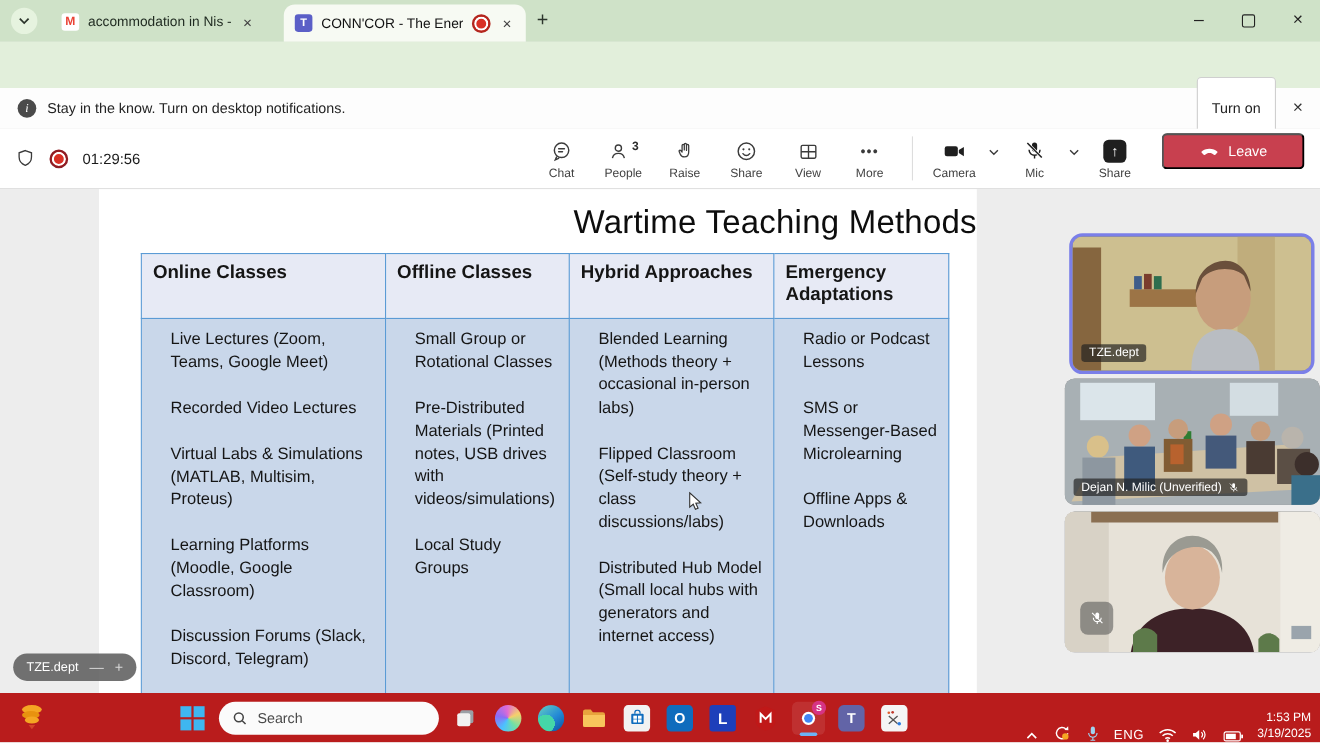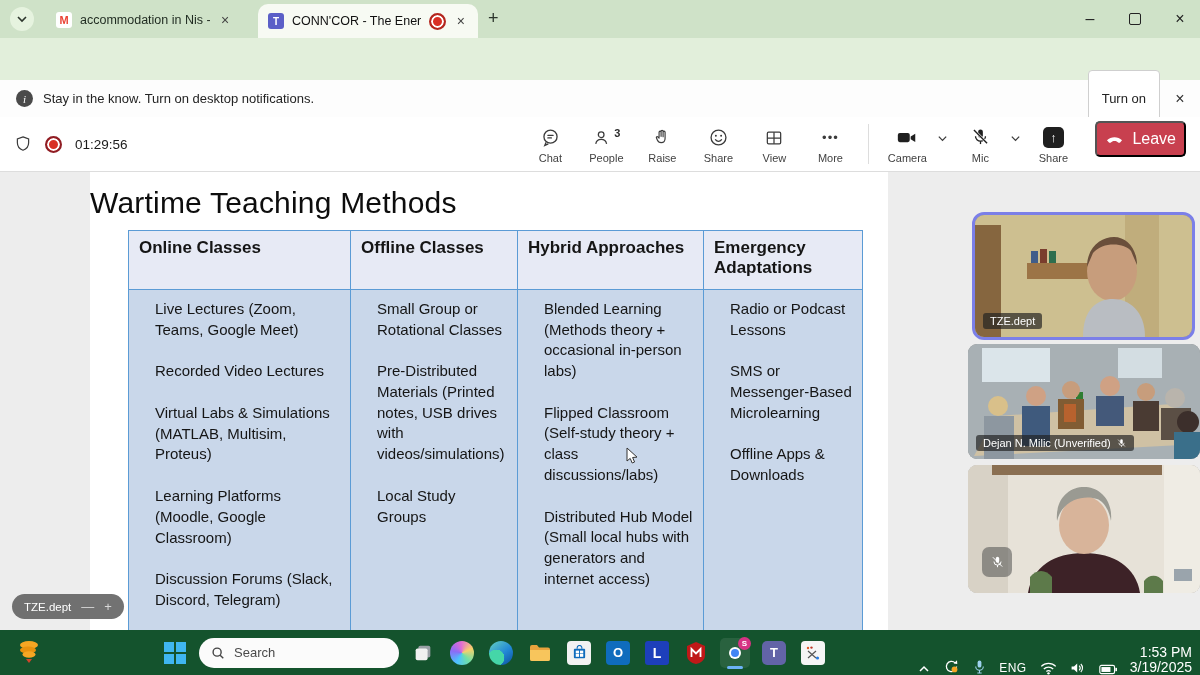--- a/index.html
+++ b/index.html
@@ -61,26 +61,26 @@
   .tb-group{display:flex;align-items:flex-start;margin-left:auto}
   .tb-btn{display:flex;flex-direction:column;align-items:center;min-width:52px;padding:6px 2px 4px;color:#3b3b3b}
   .tb-ic{height:22px;display:flex;align-items:center;justify-content:center;position:relative}
   .tb-lb{font-size:11px;color:#424242;margin-top:3px;white-space:nowrap}
   .badge3{font-size:11px;font-weight:bold;color:#2b2b2b;margin-left:2px;align-self:flex-start}
   .vsep{width:1px;height:40px;background:#ddd;margin:0 10px;align-self:center}
   .chev{display:flex;align-items:center;margin:12px 4px 0 2px}
   .sharebox{width:21px;height:21px;background:#1f1f1f;border-radius:5px;color:#fff;font-size:13px;font-weight:bold;
     display:flex;align-items:center;justify-content:center}
   .leave{display:flex;align-items:center;gap:8px;background:#c8404f;color:#fff;border-radius:5px;
-    padding:7px 8px;font-size:16px;margin-left:14px}
+    padding:7px 32px;font-size:13px;margin-left:14px}
 
   
   .main{position:absolute;left:0;top:172px;width:1200px;height:458px;background:#ededed}
   .slide{position:absolute;left:90px;top:0;width:798px;height:458px;background:#fff}
-  .slide-title{margin-top:14px;text-align:left;font-size:30px;color:#0d0d0d;font-weight:500;letter-spacing:.2px}
+  .slide-title{margin-top:14px;text-align:right;font-size:30px;color:#0d0d0d;font-weight:500;letter-spacing:.2px}
   table.wt{position:absolute;left:38px;top:58px;border-collapse:collapse;table-layout:fixed;width:734px}
   table.wt th,table.wt td{border:1.6px solid #5b9bd5;vertical-align:top;text-align:left;color:#151515}
   table.wt th{background:#e7eaf5;font-size:17px;font-weight:bold;padding:7px 10px;height:44px}
   table.wt td{background:#c9d7ea;font-size:15px;line-height:1.38;padding:9px 10px;height:330px}
   table.wt td p{margin:0 0 21px 16px}
   .pill{position:absolute;left:12px;top:422px;height:25px;border-radius:13px;background:rgba(95,95,95,.88);
     display:flex;align-items:center;gap:10px;padding:0 12px;color:#fff}
   .pill .pname{font-size:11.5px}
   .pill .pz{font-size:13px;color:#d8d8d8}
 
@@ -89,21 +89,21 @@
   .thumb.speaking{border:3px solid #7b7fe8;border-radius:12px}
   .vlabel{position:absolute;left:8px;bottom:8px;background:rgba(32,32,32,.68);color:#fff;font-size:11px;
     padding:2px 7px;border-radius:3px;display:flex;align-items:center;gap:5px;white-space:nowrap}
   .micbadge{position:absolute;left:14px;bottom:16px;width:30px;height:30px;border-radius:7px;
     background:rgba(80,80,80,.55);display:flex;align-items:center;justify-content:center}
 
   
   .cursor{position:absolute;left:626px;top:275px;z-index:5}
 
   
-  .taskbar{position:absolute;left:0;top:630px;width:1200px;height:45px;background:#14532d;display:flex;align-items:center}
+  .taskbar{position:absolute;left:0;top:630px;width:1200px;height:45px;background:#b91c1c;display:flex;align-items:center}
   .corner-ic{position:absolute;left:16px;top:8px}
   .ticons{position:absolute;left:160px;top:0;height:45px;display:flex;align-items:center;gap:9px}
   .tic{width:30px;height:30px;display:flex;align-items:center;justify-content:center;position:relative;border-radius:5px}
   .tic.active{background:rgba(255,255,255,.09)}
   .tic.active::after{content:"";position:absolute;bottom:-1px;left:7px;width:16px;height:3px;border-radius:2px;background:#6cb2f7}
   .searchpill{width:200px;height:30px;border-radius:15px;background:#fbfbfb;display:flex;align-items:center;gap:9px;
     padding:0 12px;box-sizing:border-box}
   .searchpill .st{font-size:13px;color:#4a4a4a}
   .startsq{display:grid;grid-template-columns:10px 10px;grid-template-rows:10px 10px;gap:2px}
   .startsq span{background:#3fb6f0}
@@ -119,21 +119,21 @@
   .chromelogo::after{content:"";position:absolute;left:8px;top:8px;width:8px;height:8px;border-radius:50%;background:#4285f4}
   .cbadge{position:absolute;right:-4px;top:-4px;width:13px;height:13px;border-radius:50%;background:#d63384;color:#fff;
     font-size:8px;font-weight:bold;display:flex;align-items:center;justify-content:center;z-index:2}
   .copilot{width:24px;height:24px;border-radius:50%;
     background:conic-gradient(from 210deg,#4cc2ff,#8b6cf6,#e06bd4,#f6d06b,#71e0a5,#4cc2ff)}
   .edgeic{width:24px;height:24px;border-radius:50%;background:radial-gradient(circle at 30% 70%,#45d6a8 0 34%,transparent 35%),
     linear-gradient(140deg,#66d2c1 0%,#2389d6 55%,#0b4f9e 100%)}
   .tray{position:absolute;right:8px;top:0;height:45px;display:flex;align-items:flex-end;gap:13px;color:#fff}
   .trayic{display:flex;align-items:center;justify-content:center}
   .lang{font-size:12px;letter-spacing:.5px}
-  .clock{text-align:right;font-size:14px;line-height:15px}
+  .clock{text-align:right;font-size:11px;line-height:15px}
 </style>
 </head>
 <body>
 
 <div class="screen">
 
   <div class="tabstrip">
     <div class="tab-chevron">
       <svg width="12" height="12" viewBox="0 0 12 12">
           <polyline points="2,4 6,8 10,4" fill="none" stroke="#2c352c" stroke-width="1.6"></polyline>

